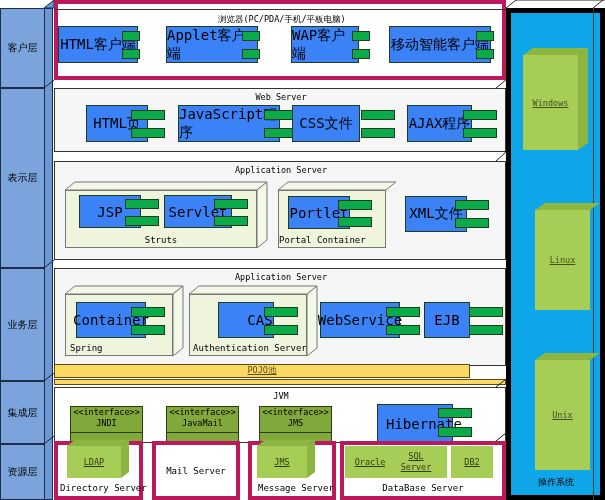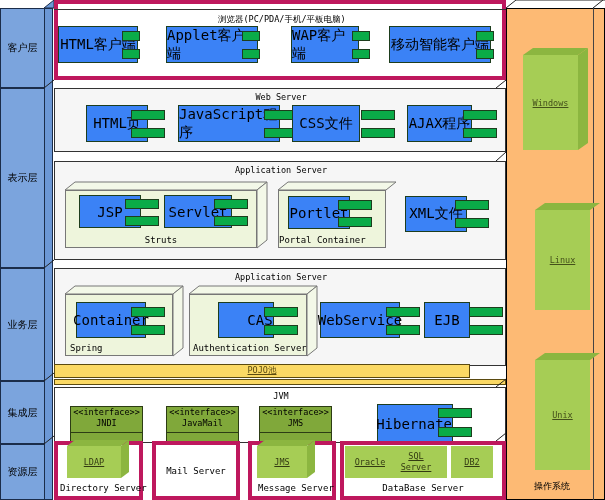--- a/index.html
+++ b/index.html
@@ -16,21 +16,21 @@
   .band-title{font-size:8.5px;text-align:center;}
   
   .comp{background:#3b82f6;border:1px solid #1d3d1d;display:flex;align-items:center;justify-content:center;font-size:14px;}
   .tab{position:absolute;background:#0aab48;border:1px solid #1d3d1d;width:16px;height:8px;}
   
   .node{background:#eef5dc;border:1px solid #777;}
   .node-label{font-size:9px;}
   
   .iface{background:#80a83a;border:1px solid #2c3c14;font-size:8.5px;text-align:center;line-height:11px;}
   
-  .os-col{background:#fdba74;border:1px solid #000000;text-decoration:underline;}
+  .os-col{background:#0ea5e9;border:5px solid #000000;text-decoration:underline;}
   .os-box{background:#a6cd55;display:flex;align-items:center;justify-content:center;}
   .os-link{text-decoration:underline;color:#44501a;font-size:8.5px;}
   .pojo{background:#fbd964;border:1px solid #5a4a10;}
   .res-box{background:#a6cd55;display:flex;align-items:center;justify-content:center;}
   .res-link{text-decoration:underline;color:#333a12;font-size:8.5px;text-align:center;line-height:11px;}
   svg{position:absolute;left:0;top:0;}
 </style>
 </head>
 <body>
 
@@ -191,21 +191,21 @@
 <div class="abs iface" style="left:166px;top:406px;width:73px;height:38px;">
   <div>&lt;&lt;interface&gt;&gt;</div>
   <div>JavaMail</div>
   <div style="border-top:1px solid #2c3c14;margin-top:3px;"></div>
 </div>
 <div class="abs iface" style="left:259px;top:406px;width:73px;height:38px;">
   <div>&lt;&lt;interface&gt;&gt;</div>
   <div>JMS</div>
   <div style="border-top:1px solid #2c3c14;margin-top:3px;"></div>
 </div>
-<div class="abs comp" style="left:377px;top:404px;width:76px;height:40px;justify-content:flex-end;padding-left:8px;">
+<div class="abs comp" style="left:377px;top:404px;width:76px;height:40px;justify-content:flex-start;padding-left:8px;">
     <span>Hibernate</span>
   </div>
 <div class="tab" style="left:438px;top:408px;width:32px;"></div>
 <div class="tab" style="left:438px;top:427px;width:32px;"></div>
 
 <div class="abs band-top" style="left:54px;top:441px;width:89px;height:59px;">
   <div class="node-label" style="position:absolute;left:2px;bottom:3px;white-space:nowrap;">Directory Server</div>
 </div>
 <div class="abs res-box" style="left:67px;top:446px;width:54px;height:32px;">
     <span class="res-link">LDAP</span>

